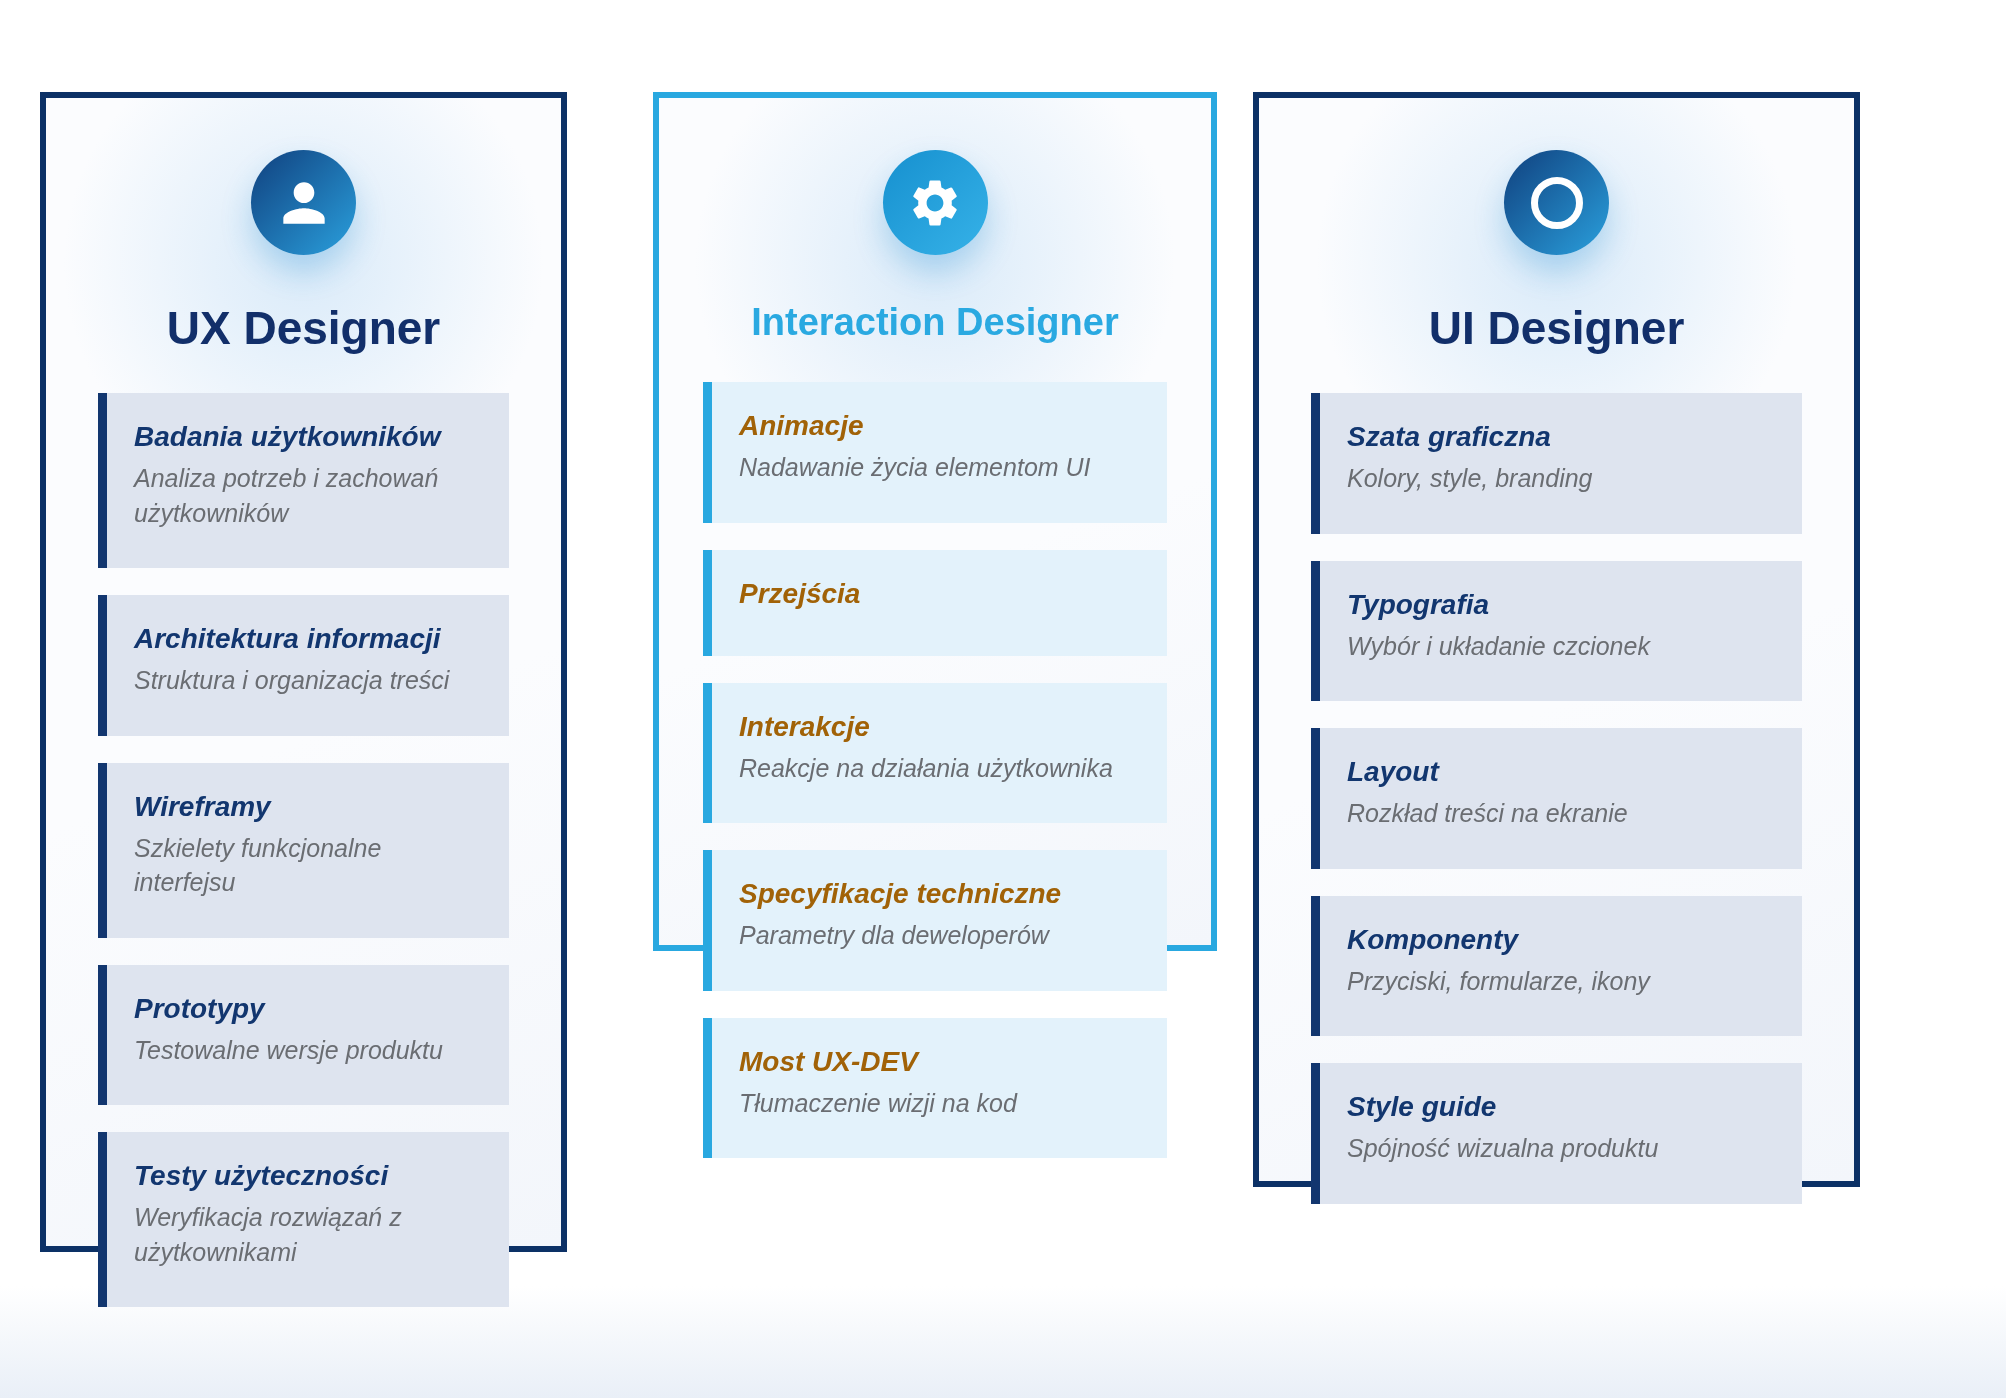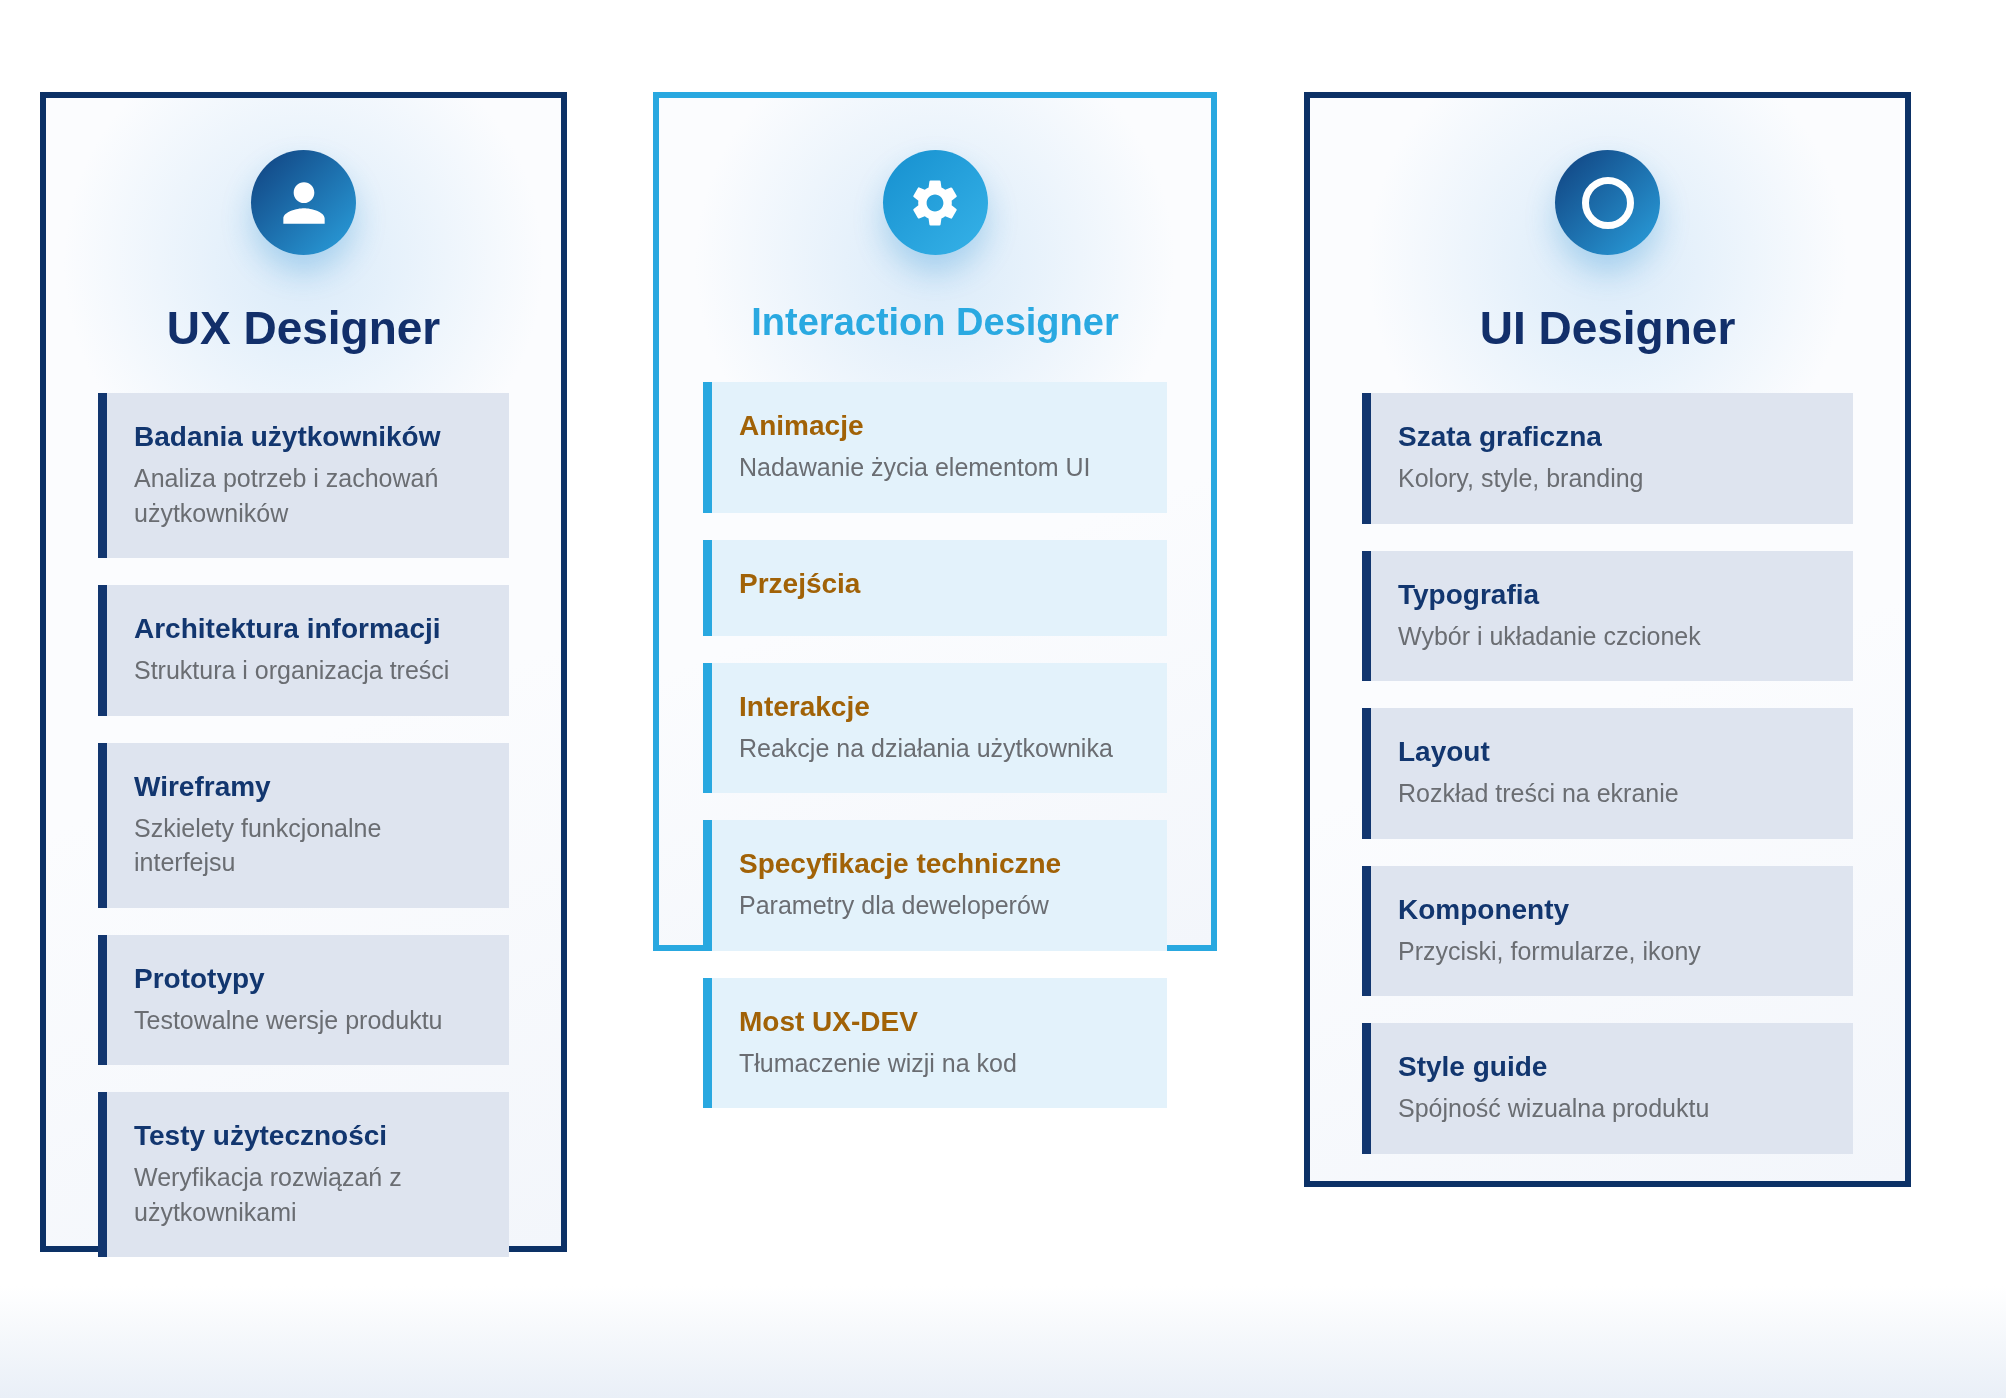--- a/index.html
+++ b/index.html
@@ -24,21 +24,21 @@
   }
   .card {
     border:6px solid #0c3166;
     background:
       radial-gradient(circle at 50% 165px, rgba(190,220,245,.55) 0px, rgba(248,250,253,0) 240px),
       linear-gradient(160deg,#fbfcfe 55%,#f3f6fb 100%);
     padding:52px 52px 0 52px;
   }
   .card-ux { width:527px; height:1160px; }
   .card-ix { width:564px; height:859px; border-color:#29a8e0; margin-left:86px; padding:52px 44px 0 44px; }
-  .card-ui { width:607px; height:1095px; margin-left:87px; }
+  .card-ui { width:607px; height:1095px; margin-left:36px; }
   .icon-circle {
     width:105px; height:105px;
     margin:0 auto;
     border-radius:50%;
     display:flex; align-items:center; justify-content:center;
     box-shadow:0 16px 30px rgba(33,140,210,.28);
   }
   .grad-navy { background:linear-gradient(135deg,#10407e 0%,#2aa0dd 100%); }
   .grad-blue { background:linear-gradient(135deg,#1690cf 0%,#36b2e8 100%); }
   .ring {
@@ -57,21 +57,22 @@
   .items {
     list-style:none;
     margin-top:38px;
     display:flex;
     flex-direction:column;
     gap:27px;
   }
   .item {
     border-left:9px solid #12366f;
     background:#dee4ef;
-    padding:28px 24px 28px 27px;
+    padding:28px 24px 38px 27px;
+    font-style:italic;
   }
   .card-ix .item { border-left-color:#29a8e0; background:#e3f2fb; }
   .item-title {
     font-size:28px;
     font-weight:bold;
     color:#12366f;
     margin-bottom:8px;
   }
   .card-ix .item-title { color:#a16207; }
   .item-desc {

